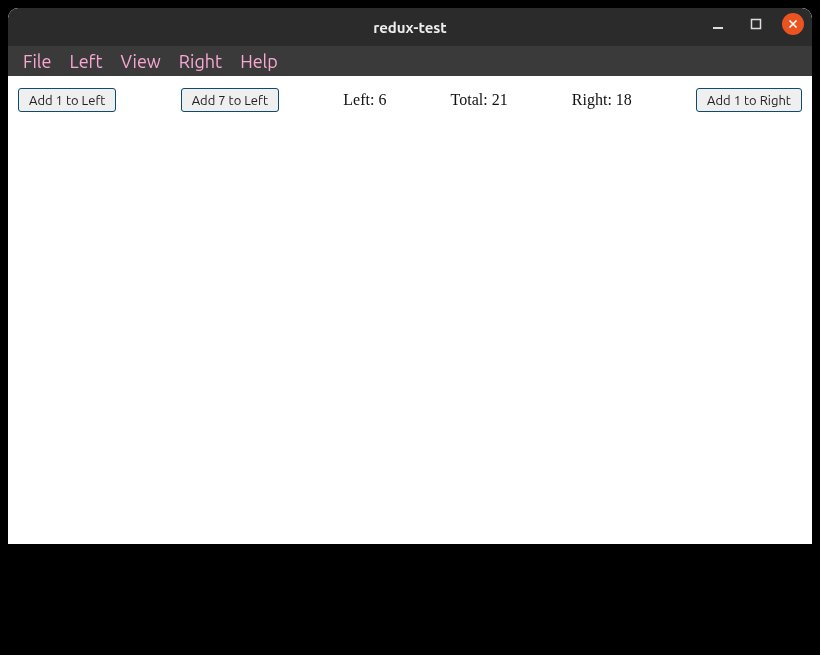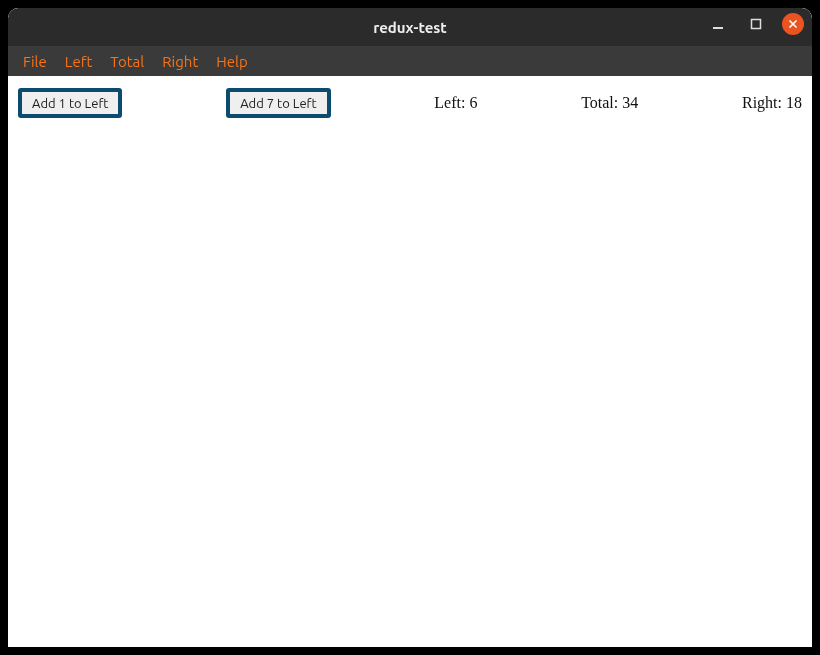--- a/index.html
+++ b/index.html
@@ -10,21 +10,21 @@
       font-family: Ubuntu, "Segoe UI", Arial, sans-serif;
       width: 820px;
       height: 655px;
       overflow: hidden;
     }
     .window-frame {
       position: absolute;
       left: 8px;
       top: 8px;
       width: 804px;
-      height: 639px;
+      height: 536px;
       background: #ffffff;
       border-radius: 10px 10px 0 0;
       overflow: hidden;
       box-shadow: 0 0 0 1px rgba(0,0,0,0.5);
     }
     .titlebar {
       height: 38px;
       background: #2b2b2b;
       display: flex;
       align-items: center;
@@ -66,39 +66,39 @@
     .win-btn svg { display: block; }
     .menubar {
       height: 30px;
       background: #3a3a3a;
       display: flex;
       align-items: center;
       padding: 0 6px;
       gap: 0;
     }
     .menu-item {
-      color: #f97316;
-      font-size: 15px;
+      color: #f9a8d4;
+      font-size: 18px;
       padding: 4px 9px;
       cursor: pointer;
     }
     .content {
       background: #ffffff;
       height: calc(100% - 68px);
       padding: 12px 10px;
     }
     .row {
       display: flex;
       align-items: center;
       justify-content: space-between;
       gap: 0;
     }
     .app-btn {
       background: #efefef;
-      border: 4px solid #0c4a6e;
+      border: 1px solid #0c4a6e;
       border-radius: 3px;
       font-size: 13px;
       padding: 4px 10px;
       cursor: pointer;
       font-family: inherit;
       color: #222;
     }
     .counter {
       font-size: 16px;
       font-family: Georgia, "Times New Roman", serif;
@@ -129,28 +129,29 @@
           <line x1="1.5" y1="1.5" x2="8.5" y2="8.5" stroke="#fff" stroke-width="1.6"></line>
           <line x1="8.5" y1="1.5" x2="1.5" y2="8.5" stroke="#fff" stroke-width="1.6"></line>
         </svg>
       </div>
     </div>
   </div>
 
   <div class="menubar">
     <div class="menu-item">File</div>
     <div class="menu-item">Left</div>
-    <div class="menu-item">Total</div>
+    <div class="menu-item">View</div>
     <div class="menu-item">Right</div>
     <div class="menu-item">Help</div>
   </div>
 
   <div class="content">
     <div class="row">
       <button class="app-btn">Add 1 to Left</button>
       <button class="app-btn">Add 7 to Left</button>
       <span class="counter">Left: 6</span>
-      <span class="counter">Total: 34</span>
+      <span class="counter">Total: 21</span>
       <span class="counter">Right: 18</span>
+      <button class="app-btn">Add 1 to Right</button>
     </div>
   </div>
 
 </div>
 
 </body></html>

